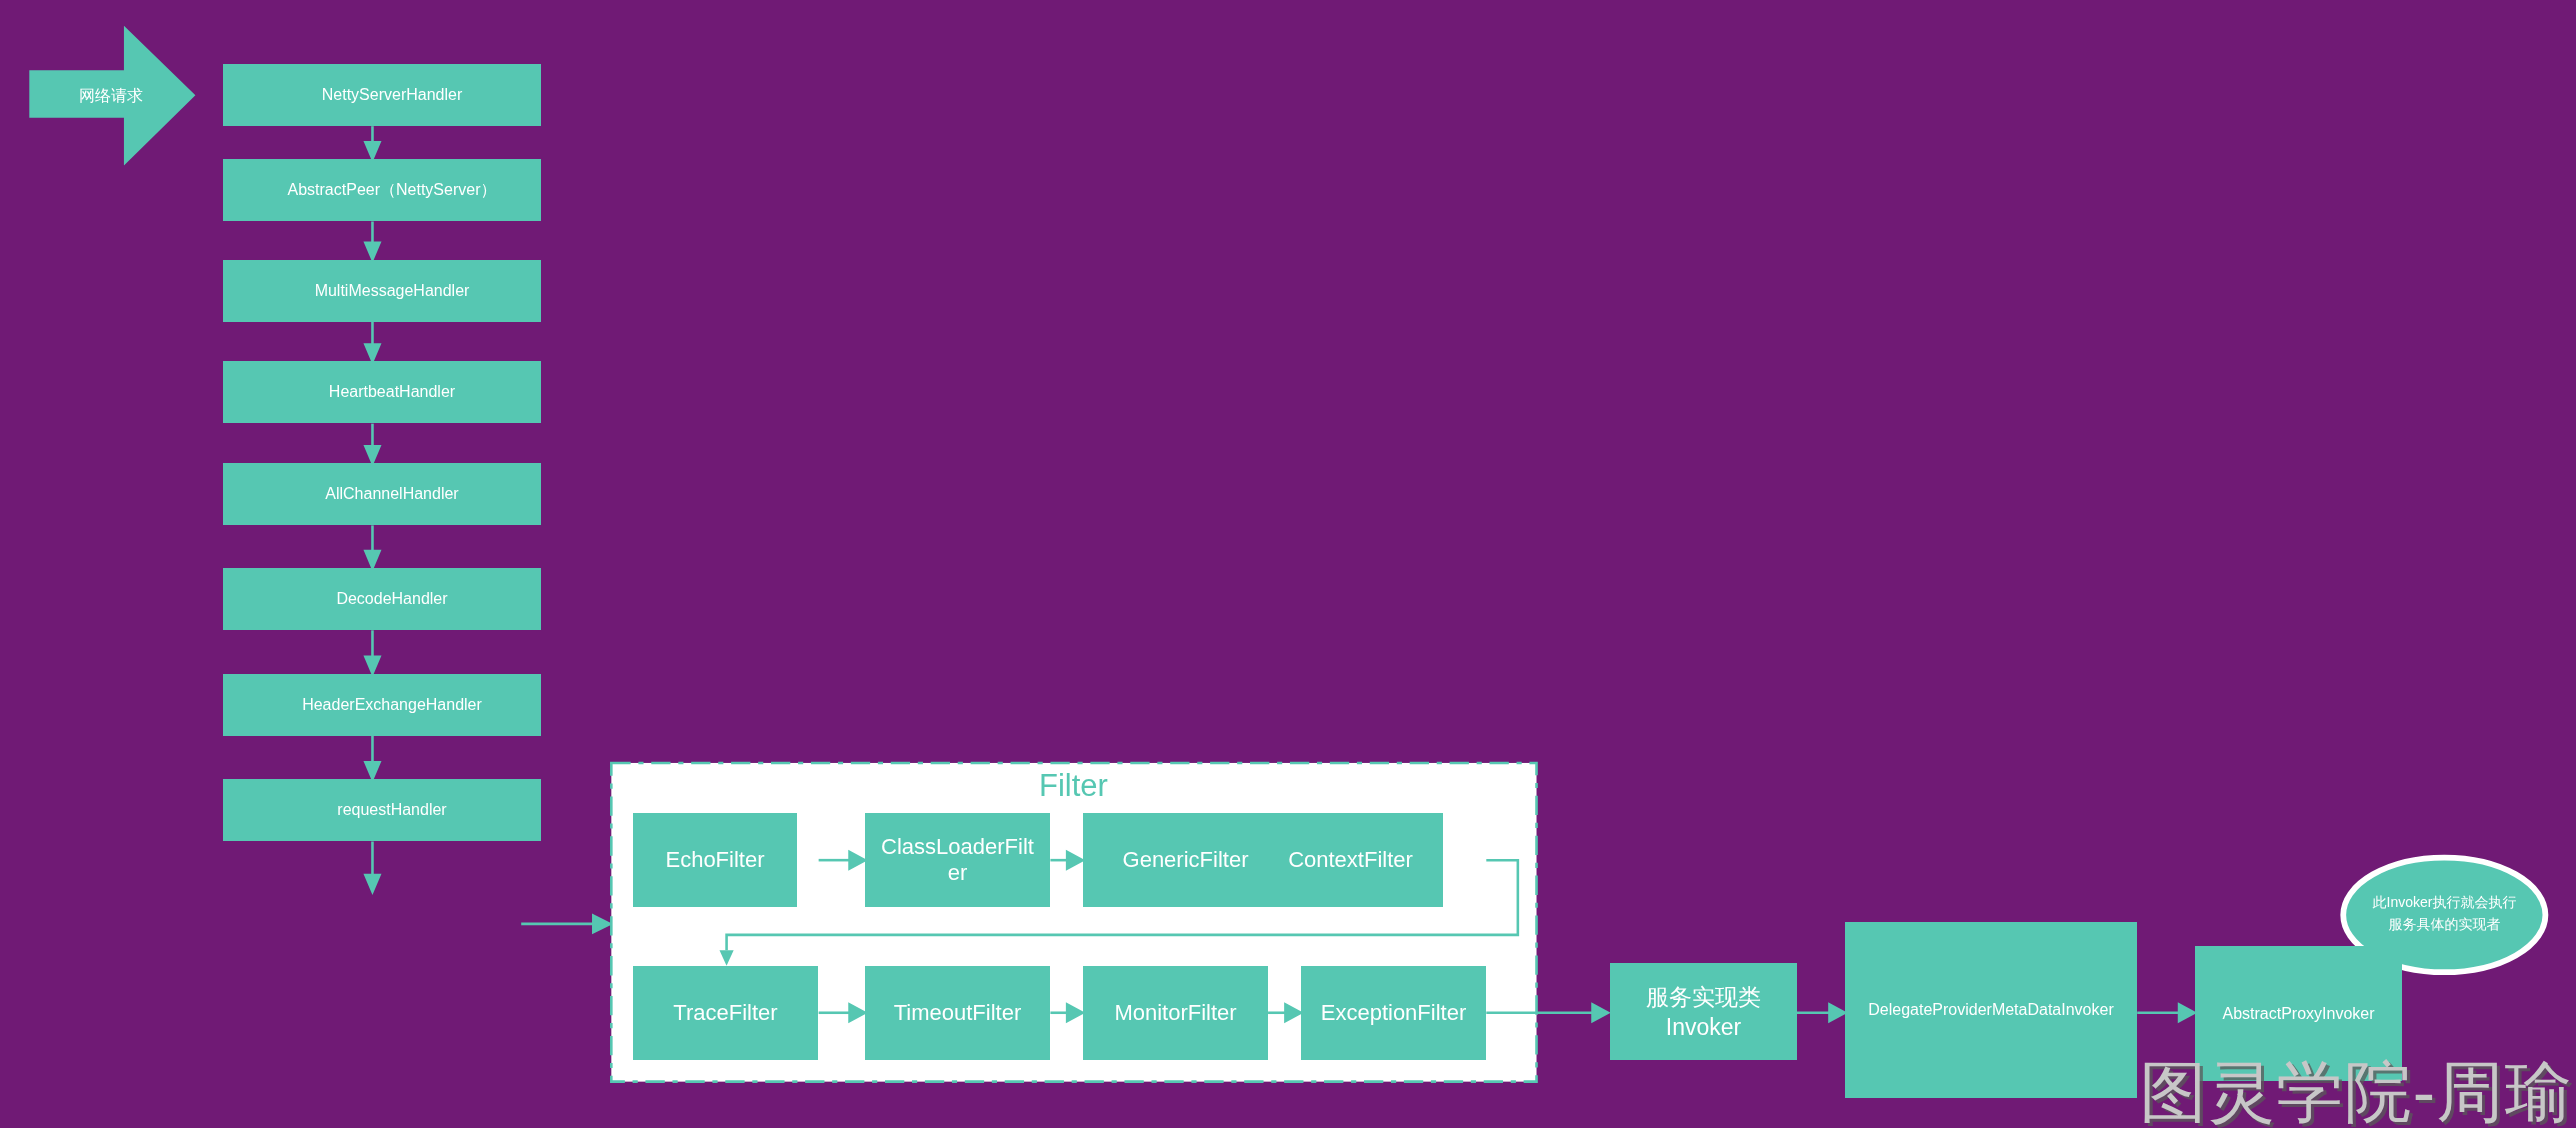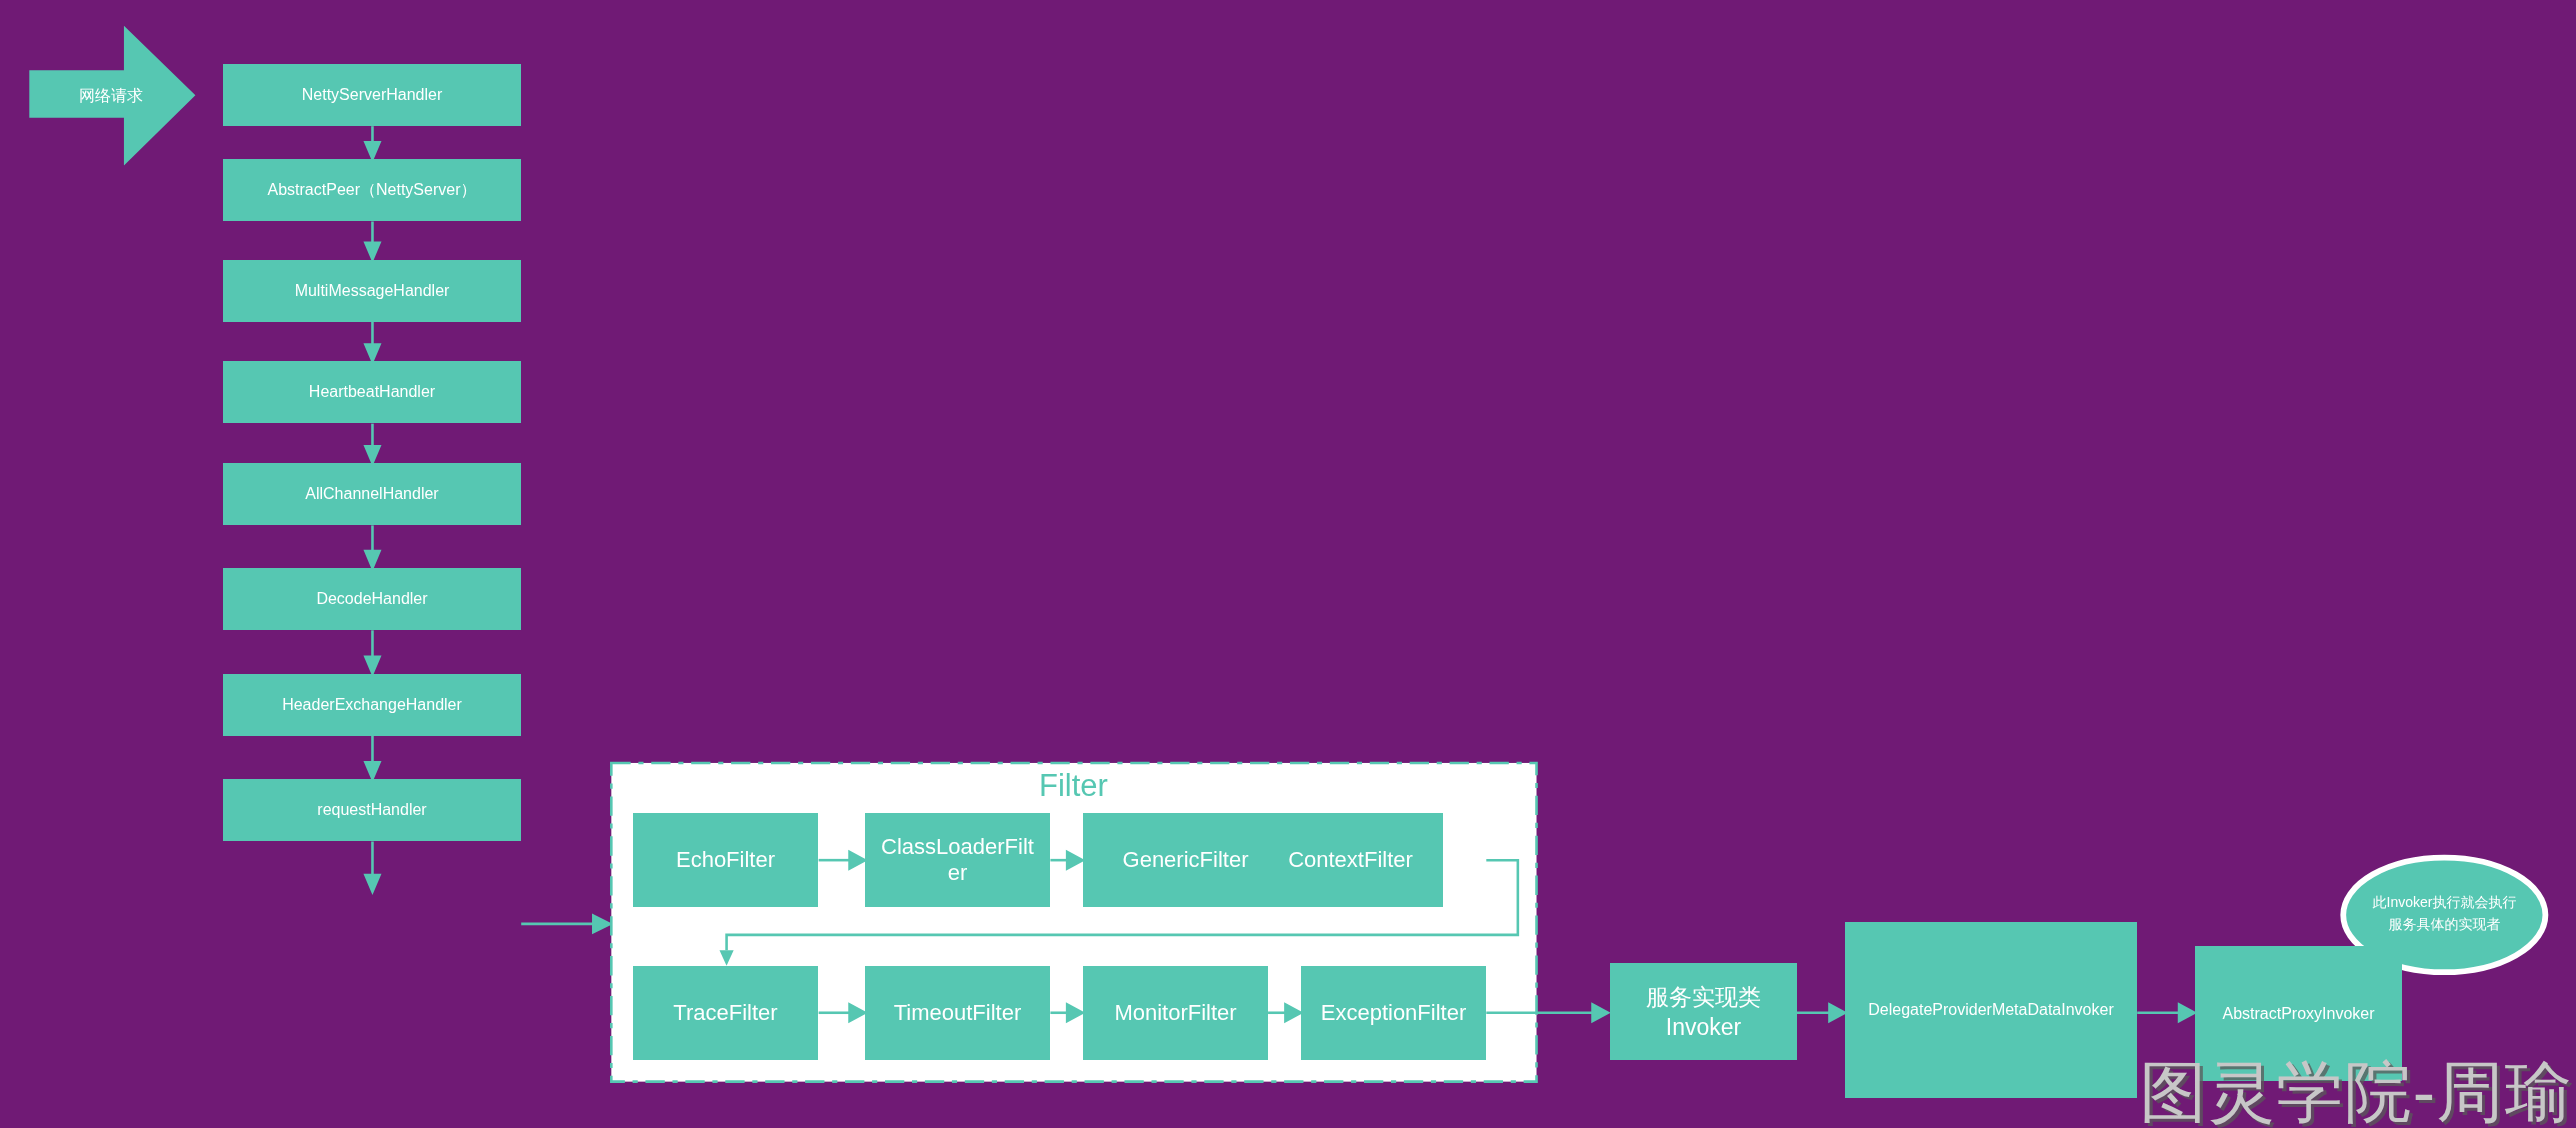--- a/index.html
+++ b/index.html
@@ -19,21 +19,21 @@
   .node {
     position: absolute;
     background: #56c7b2;
     color: #ffffff;
     display: flex;
     align-items: center;
     justify-content: center;
     text-align: center;
     white-space: pre-line;
   }
-  .handler-node { font-size: 16px; }
+  .handler-node { font-size: 16px; padding-left: 20px; }
   .filter-node  { font-size: 22px; line-height: 26.4px; }
   .result-node  { font-size: 16px; }
   .result-node.big { font-size: 23px; line-height: 30px; }
   .floating-label {
     position: absolute;
     text-align: center;
     white-space: pre-line;
   }
   #entry-label {
     color: #ffffff;
@@ -148,21 +148,21 @@
   <div class="node handler-node z-node" style="left:223px; top:159px; width:298px; height:62px;">AbstractPeer（NettyServer）</div>
   <div class="node handler-node z-node" style="left:223px; top:260px; width:298px; height:62px;">MultiMessageHandler</div>
   <div class="node handler-node z-node" style="left:223px; top:361px; width:298px; height:62px;">HeartbeatHandler</div>
   <div class="node handler-node z-node" style="left:223px; top:463px; width:298px; height:62px;">AllChannelHandler</div>
   <div class="node handler-node z-node" style="left:223px; top:568px; width:298px; height:62px;">DecodeHandler</div>
   <div class="node handler-node z-node" style="left:223px; top:674px; width:298px; height:62px;">HeaderExchangeHandler</div>
   <div class="node handler-node z-node" style="left:223px; top:779px; width:298px; height:62px;">requestHandler</div>
 
   <div id="filter-title" class="floating-label z-node" style="left:611px; top:768px; width:925px;">Filter</div>
 
-  <div class="node filter-node z-node" style="left:633px;  top:813px; width:185px; height:94px;">EchoFilter</div>
+  <div class="node filter-node z-node" style="left:633px;  top:813px; width:164px; height:94px;">EchoFilter</div>
   <div class="node filter-node z-node" style="left:865px; top:813px; width:185px; height:94px;">ClassLoaderFilt
 er</div>
   <div class="node filter-node z-node" style="left:1083px; top:813px; width:185px; height:94px;padding-left:10px;">GenericFilter</div>
   <div class="node filter-node z-node" style="left:1258px; top:813px; width:185px; height:94px;">ContextFilter</div>
 
   <div class="node filter-node z-node" style="left:633px;  top:966px; width:185px; height:94px;">TraceFilter</div>
   <div class="node filter-node z-node" style="left:865px; top:966px; width:185px; height:94px;">TimeoutFilter</div>
   <div class="node filter-node z-node" style="left:1083px; top:966px; width:185px; height:94px;">MonitorFilter</div>
   <div class="node filter-node z-node" style="left:1301px; top:966px; width:185px; height:94px;">ExceptionFilter</div>
 

